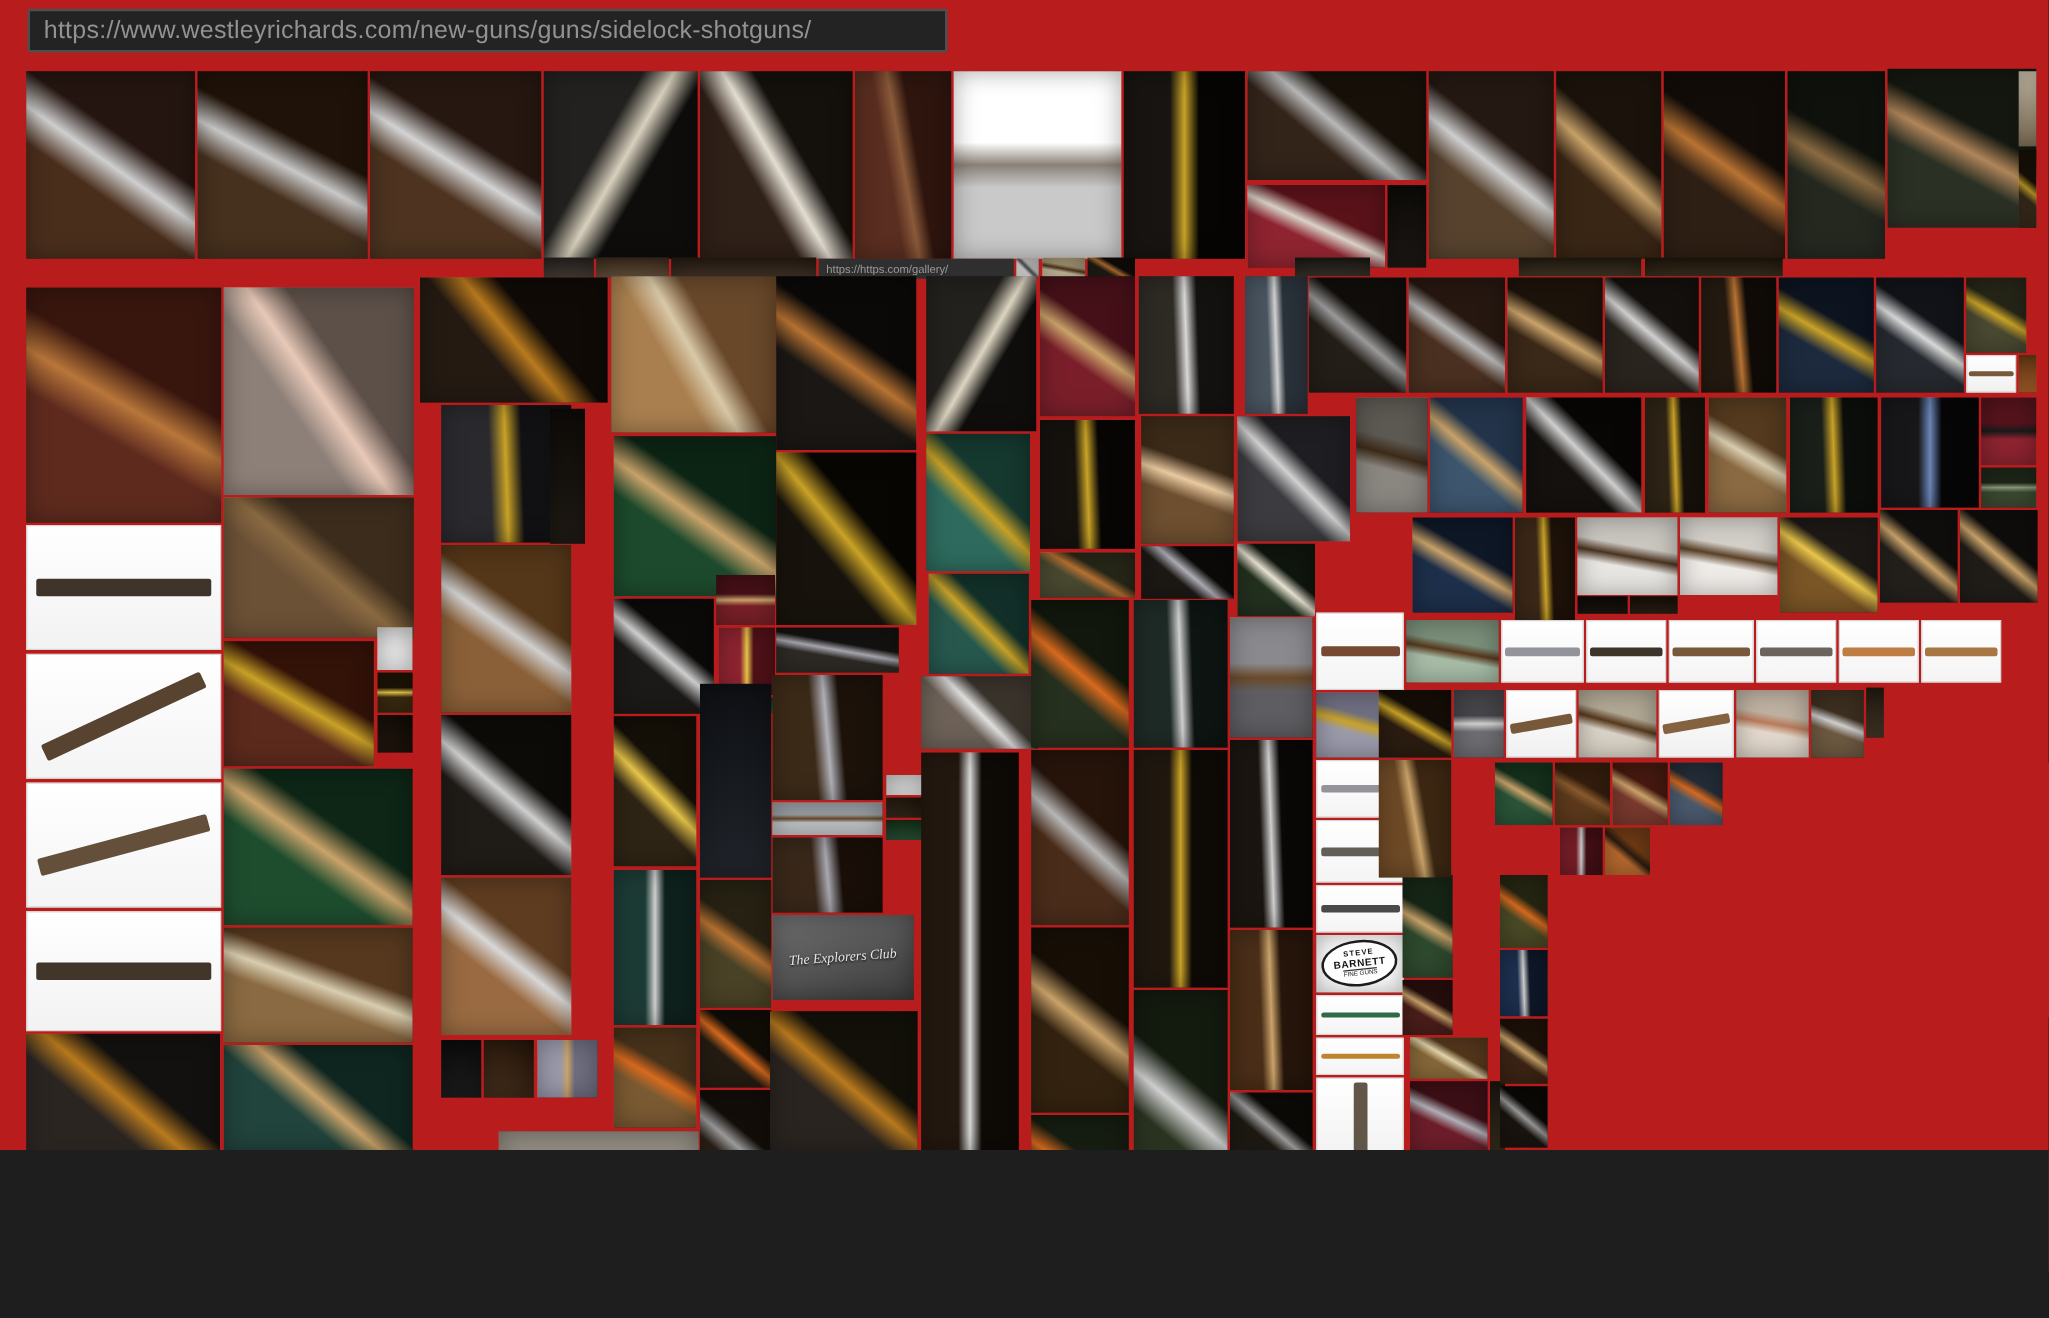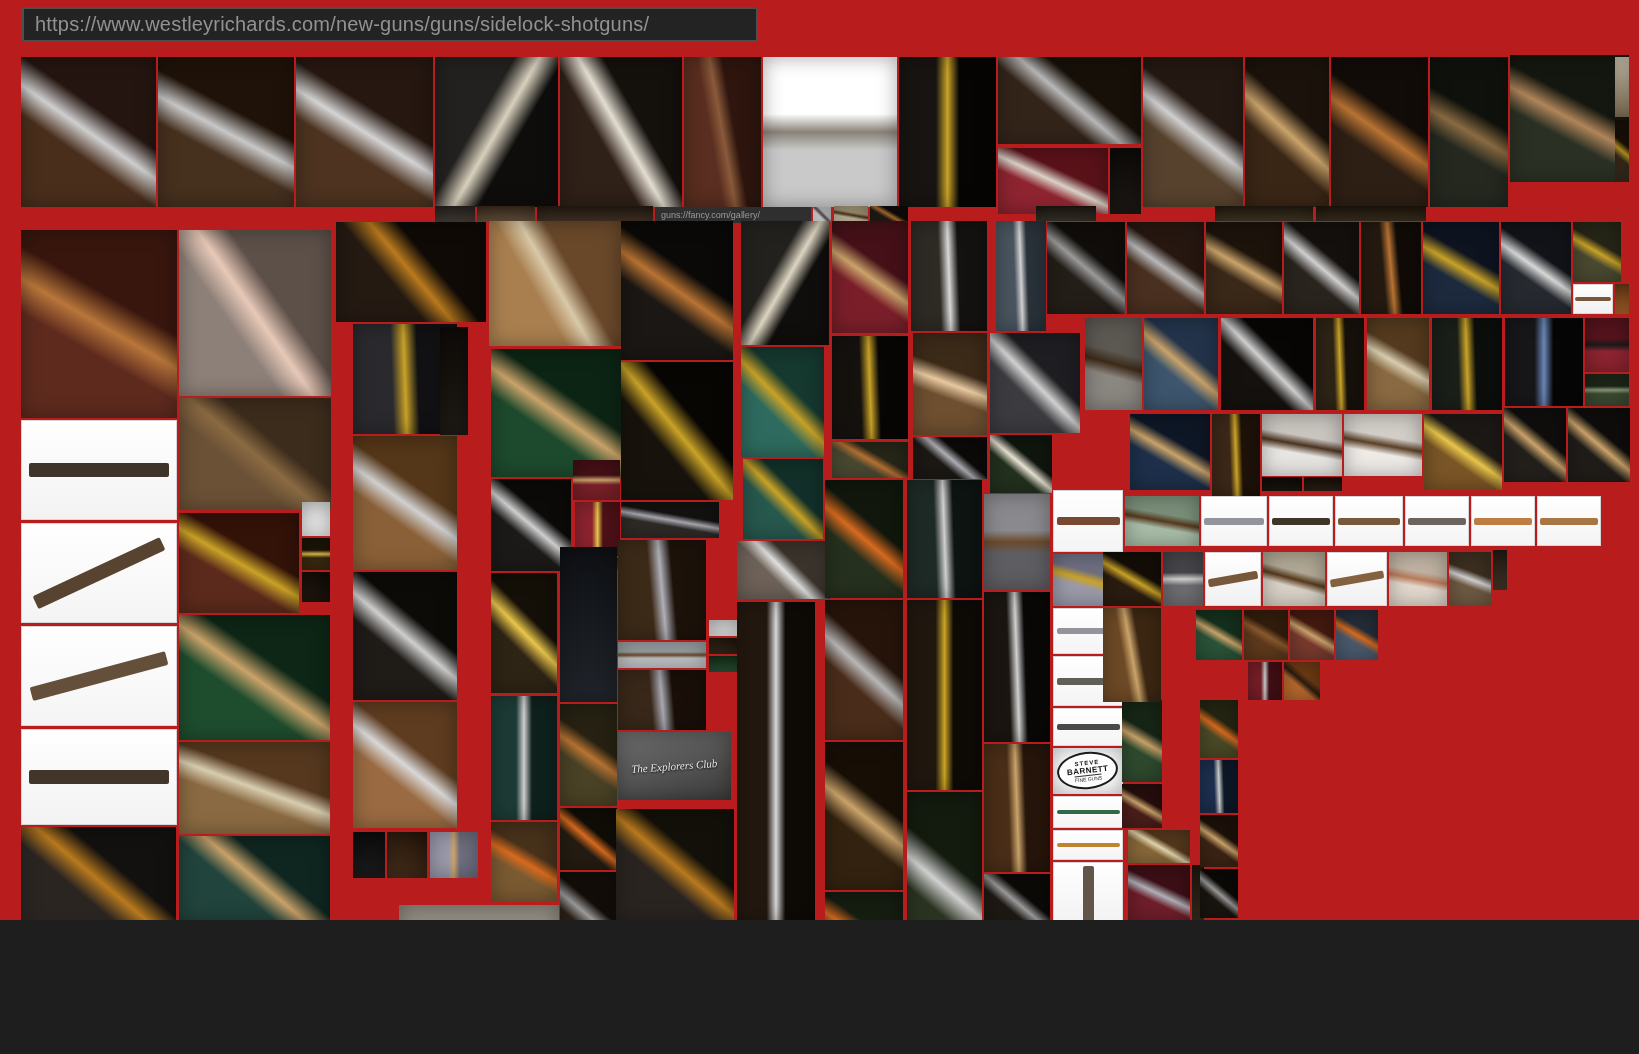--- a/index.html
+++ b/index.html
@@ -60,21 +60,21 @@
       <div class="tile" style="left: 1245px; top: 57px; width: 84px; height: 150px; background: linear-gradient(42deg, rgb(58, 38, 21) 0%, rgb(58, 38, 21) 38%, rgb(202, 163, 106) 50%, rgb(27, 19, 11) 62%, rgb(27, 19, 11) 100%);"></div>
       <div class="tile" style="left: 1331px; top: 57px; width: 97px; height: 150px; background: linear-gradient(35deg, rgb(46, 31, 20) 0%, rgb(46, 31, 20) 38%, rgb(184, 115, 51) 50%, rgb(18, 12, 8) 62%, rgb(18, 12, 8) 100%);"></div>
       <div class="tile" style="left: 1430px; top: 57px; width: 78px; height: 150px; background: linear-gradient(30deg, rgb(36, 40, 31) 0%, rgb(36, 40, 31) 38%, rgb(138, 107, 66) 50%, rgb(15, 18, 12) 62%, rgb(15, 18, 12) 100%);"></div>
       <div class="tile" style="left: 1510px; top: 55px; width: 119px; height: 127px; background: linear-gradient(28deg, rgb(43, 48, 36) 0%, rgb(43, 48, 36) 38%, rgb(176, 133, 90) 50%, rgb(20, 23, 15) 62%, rgb(20, 23, 15) 100%);"></div>
       <div class="tile" style="left: 1615px; top: 57px; width: 14px; height: 60px; background: linear-gradient(rgb(216, 205, 184), rgb(138, 122, 94));"></div>
       <div class="tile" style="left: 1615px; top: 120px; width: 14px; height: 62px; background: linear-gradient(40deg, rgb(58, 44, 28) 0%, rgb(58, 44, 28) 38%, rgb(201, 162, 39) 50%, rgb(25, 17, 8) 62%, rgb(25, 17, 8) 100%);"></div>
       <div class="tile" style="left: 435px; top: 206px; width: 40px; height: 16px; background: linear-gradient(0deg, rgb(74, 64, 56), rgb(38, 34, 32));"></div>
       <div class="tile" style="left: 477px; top: 206px; width: 58px; height: 16px; background: linear-gradient(0deg, rgb(106, 85, 63), rgb(58, 42, 28));"></div>
       <div class="tile" style="left: 537px; top: 206px; width: 116px; height: 16px; background: linear-gradient(0deg, rgb(70, 54, 42), rgb(36, 26, 18));"></div>
       <div class="tile k-lb" style="left: 655px; top: 207px; width: 156px; height: 16px; background: rgb(47, 47, 47);">
-        <span class="lbtext">guns://fancy.com/gallery/</span>
+        <span class="lbtext">https://https.com/gallery/</span>
       </div>
       <div class="tile" style="left: 813px; top: 207px; width: 18px; height: 15px; background: linear-gradient(45deg, rgb(244, 244, 244) 0%, rgb(244, 244, 244) 38%, rgb(85, 85, 85) 50%, rgb(208, 208, 208) 62%, rgb(208, 208, 208) 100%);"></div>
       <div class="tile" style="left: 834px; top: 206px; width: 34px; height: 18px; background: linear-gradient(10deg, rgb(207, 196, 168) 0%, rgb(207, 196, 168) 38%, rgb(85, 56, 28) 50%, rgb(168, 154, 120) 62%, rgb(168, 154, 120) 100%);"></div>
       <div class="tile" style="left: 870px; top: 206px; width: 38px; height: 18px; background: linear-gradient(30deg, rgb(33, 28, 22) 0%, rgb(33, 28, 22) 38%, rgb(184, 115, 51) 50%, rgb(15, 12, 8) 62%, rgb(15, 12, 8) 100%);"></div>
       <div class="tile" style="left: 1036px; top: 206px; width: 60px; height: 15px; background: linear-gradient(0deg, rgb(58, 52, 44), rgb(28, 24, 18));"></div>
       <div class="tile" style="left: 1215px; top: 206px; width: 98px; height: 15px; background: linear-gradient(0deg, rgb(68, 56, 38), rgb(34, 26, 16));"></div>
       <div class="tile" style="left: 1316px; top: 206px; width: 110px; height: 15px; background: linear-gradient(0deg, rgb(60, 48, 32), rgb(30, 22, 12));"></div>
       <div class="tile" style="left: 21px; top: 230px; width: 156px; height: 188px; background: linear-gradient(30deg, rgb(94, 42, 30) 0%, rgb(94, 42, 30) 38%, rgb(184, 118, 58) 50%, rgb(56, 22, 14) 62%, rgb(56, 22, 14) 100%);"></div>
       <div class="tile k-w" style="left: 21px; top: 420px; width: 156px; height: 100px; background: linear-gradient(rgb(255, 255, 255), rgb(242, 242, 242));">
         <div class="stripe" style="background: rgb(46, 35, 24);"></div>

